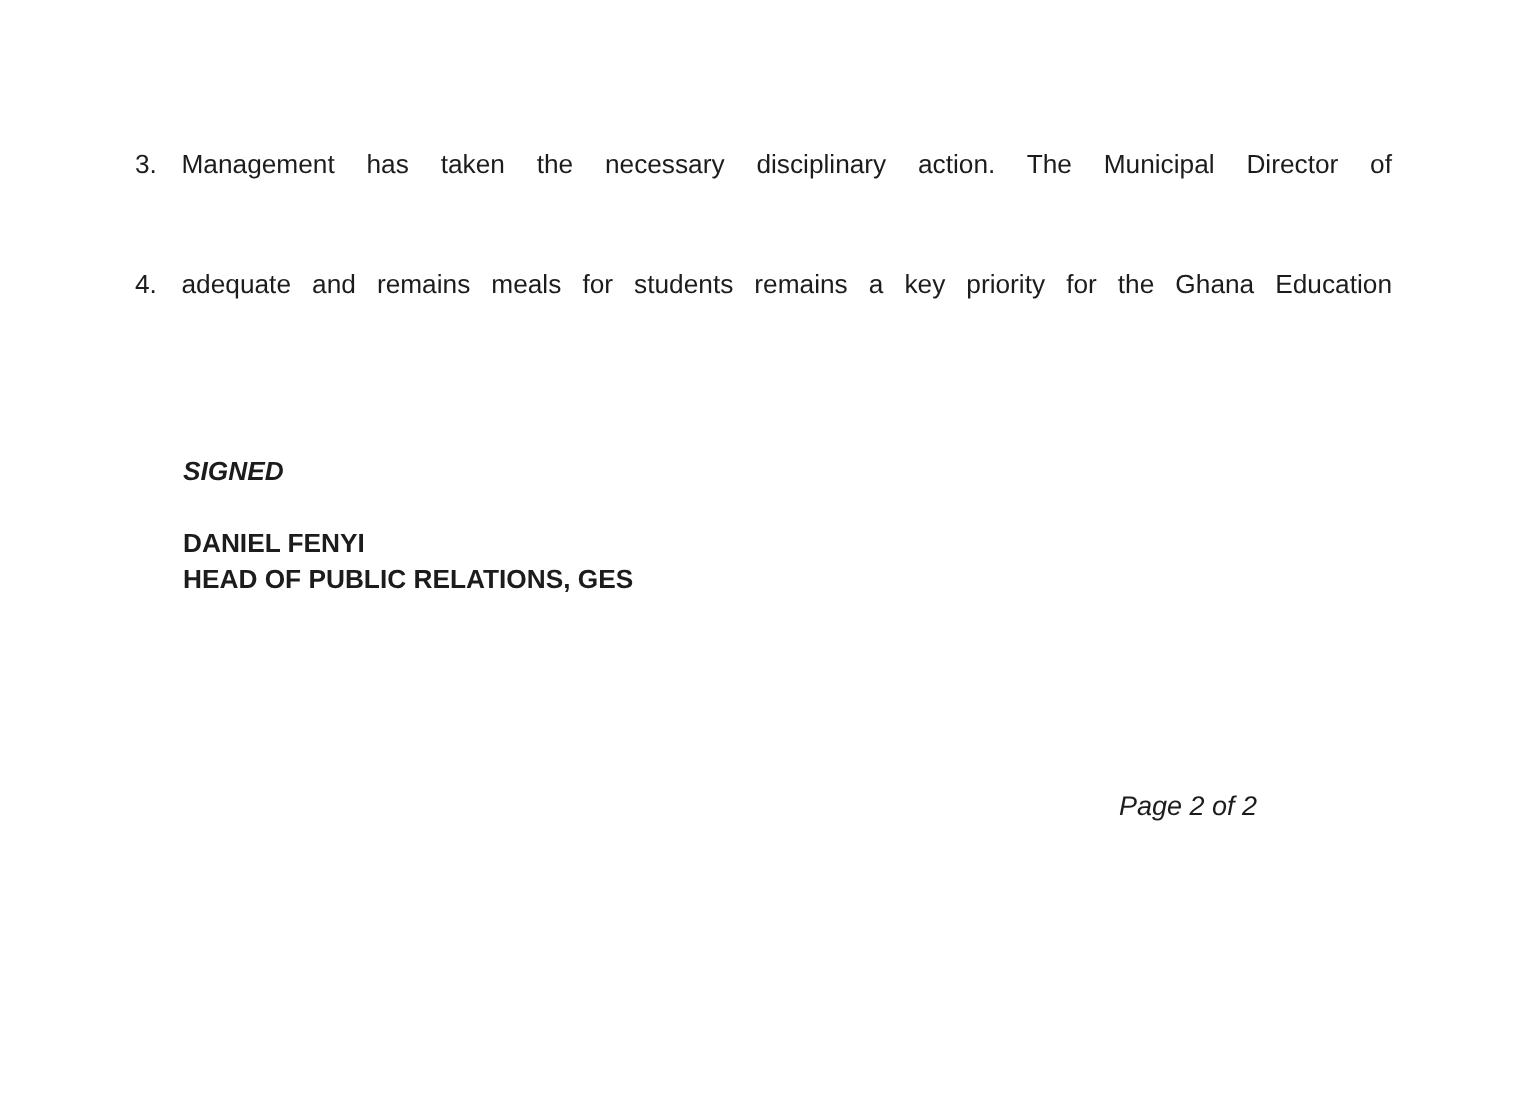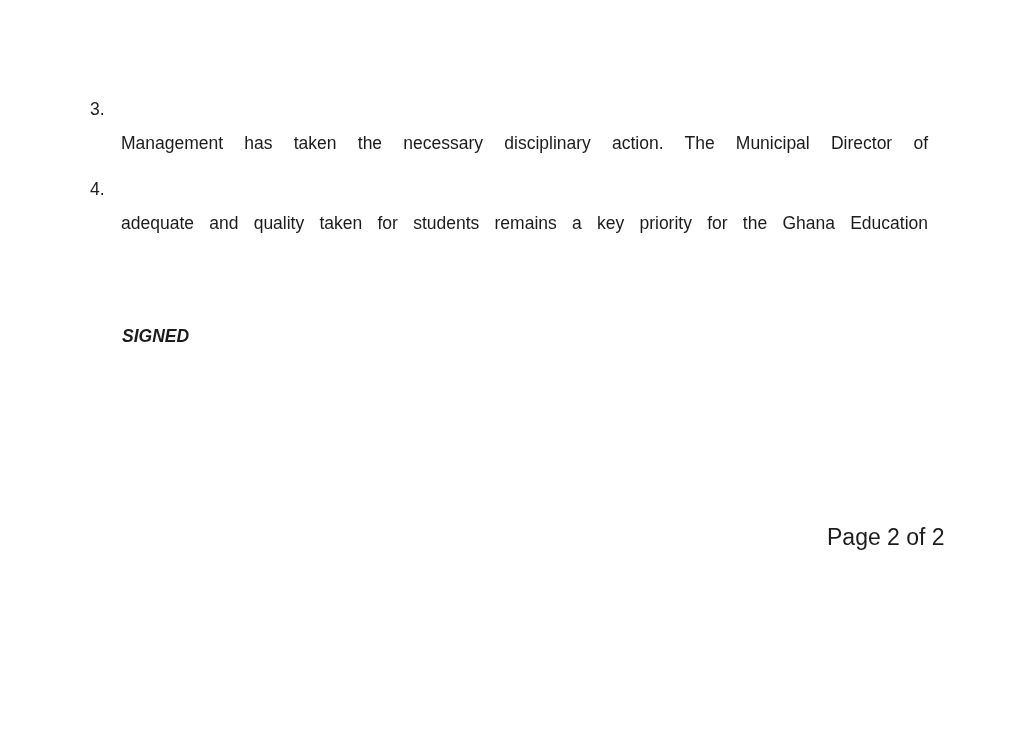--- a/index.html
+++ b/index.html
@@ -37,67 +37,70 @@
     flex: 1 1 auto;
     min-width: 0;
   }
   .line {
     white-space: nowrap;
   }
   .line.justified {
     white-space: normal;
     text-align: justify;
     text-align-last: justify;
-    margin-top: 34px;
   }
   #list-item-3 { top: 96px; }
   #list-item-4 { top: 176px; }
   .signed-label {
     position: absolute;
     left: 122px;
     top: 303px;
     font-size: 17.5px;
     line-height: 23.5px;
     font-weight: bold;
     font-style: italic;
-    margin-top: 22px;
   }
   .signature-block {
     position: absolute;
     left: 122px;
     top: 351px;
     font-size: 17.5px;
     line-height: 23.5px;
     font-weight: bold;
   }
   .page-footer {
     position: absolute;
-    left: 827px;
+    left: 746px;
     top: 526px;
-    font-size: 23px;
+    font-size: 18px;
     line-height: 23.5px;
+    font-style: italic;
   }
 </style>
 </head>
 <body>
 
 <div class="page">
 
   <div class="list-item" id="list-item-3">
     <div class="item-number">3.</div>
     <div class="item-text">
       <div class="line justified">Management has taken the necessary disciplinary action. The Municipal Director of</div>
     </div>
   </div>
 
   <div class="list-item" id="list-item-4">
     <div class="item-number">4.</div>
     <div class="item-text">
-      <div class="line justified">adequate and quality taken for students remains a key priority for the Ghana Education</div>
+      <div class="line justified">adequate and remains meals for students remains a key priority for the Ghana Education</div>
     </div>
   </div>
 
   <div class="signed-label">SIGNED</div>
 
+  <div class="signature-block">
+    <div class="line">DANIEL FENYI</div>
+    <div class="line">HEAD OF PUBLIC RELATIONS, GES</div>
+  </div>
 
   <div class="page-footer">Page 2 of 2</div>
 
 </div>
 
 </body></html>

